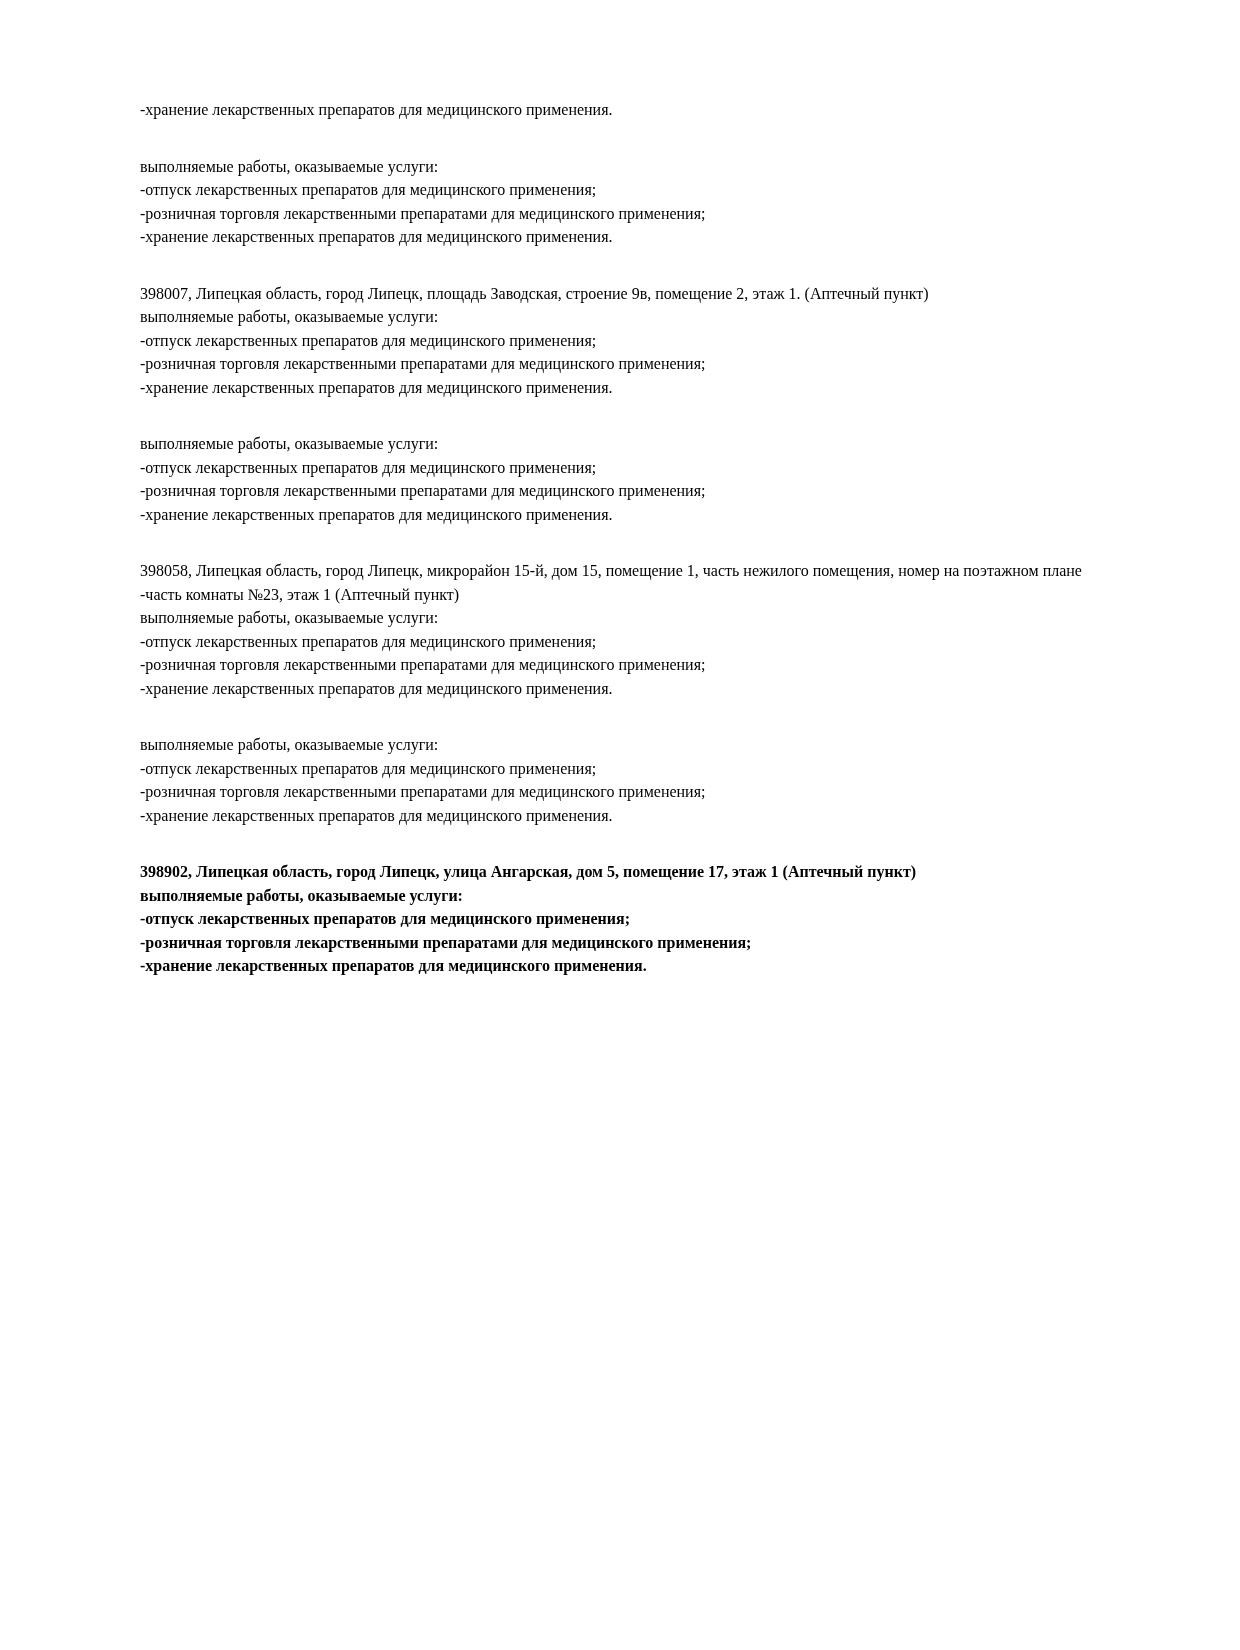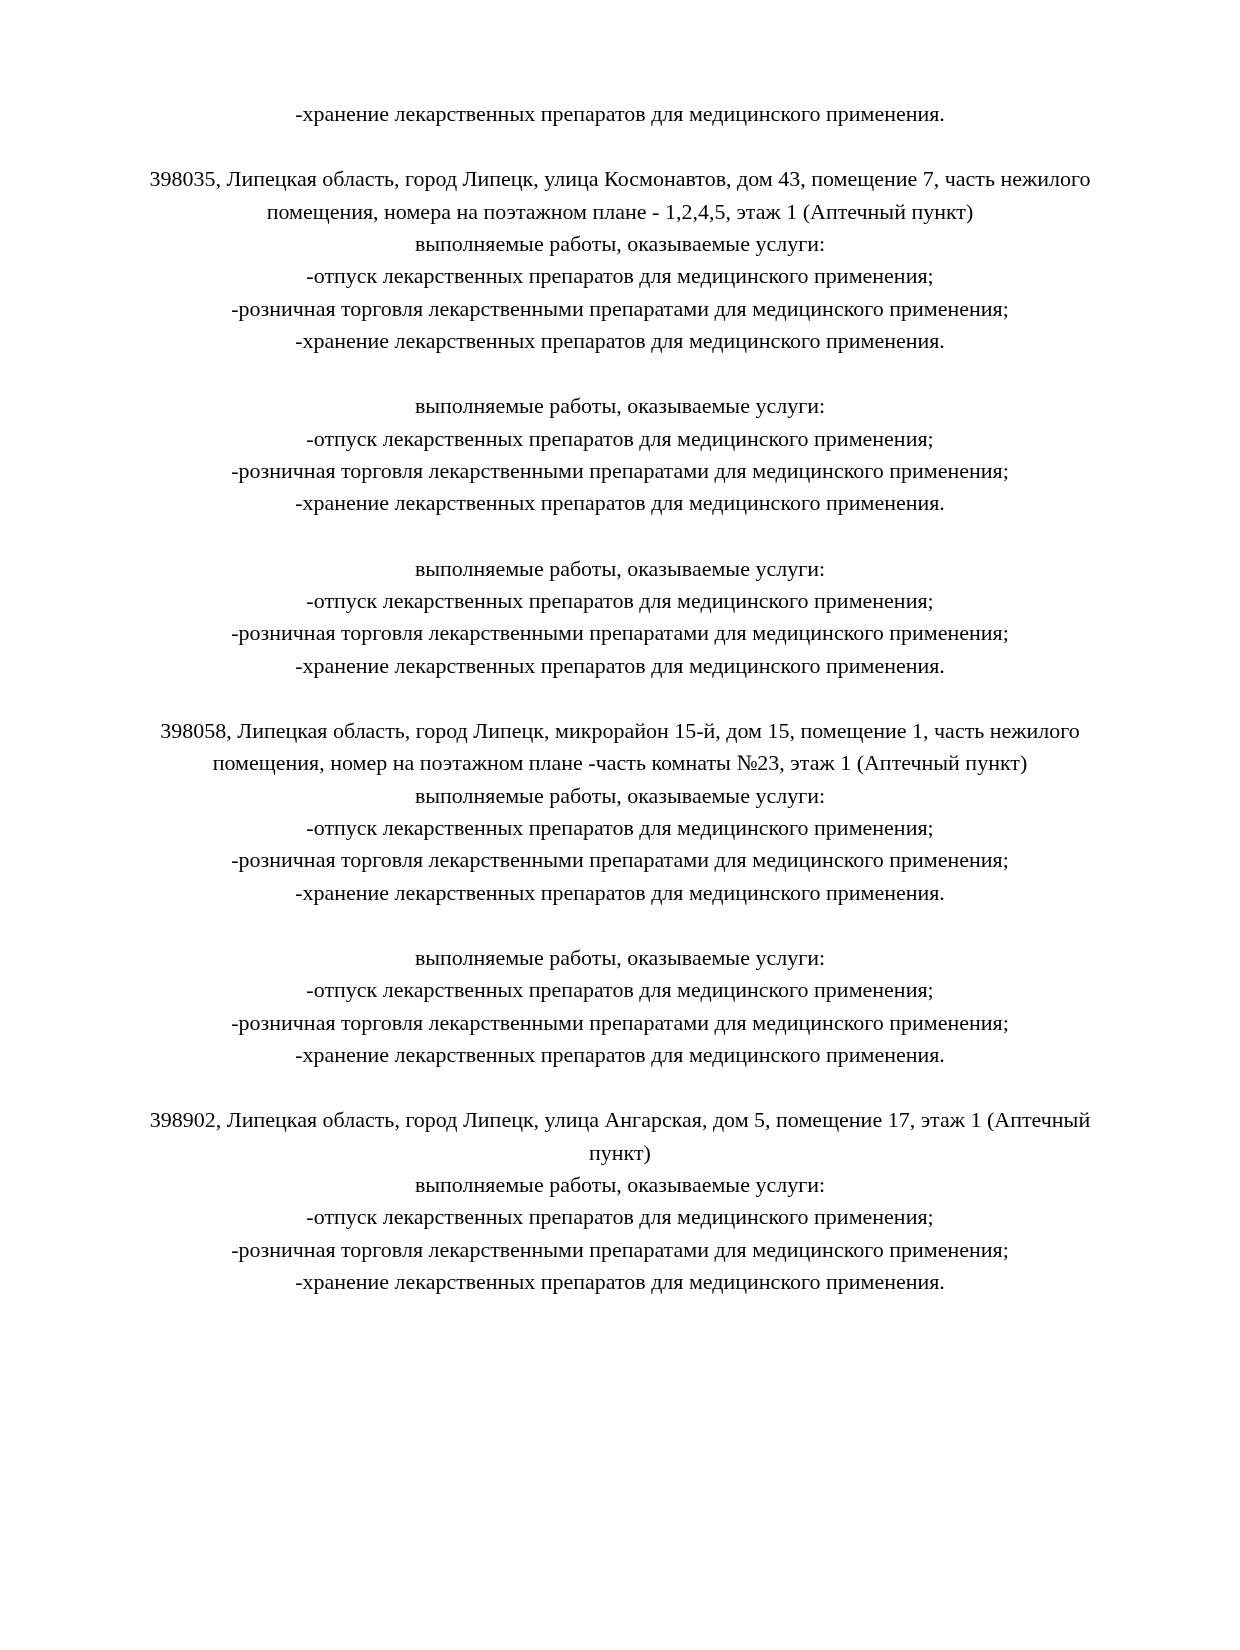--- a/index.html
+++ b/index.html
@@ -14,32 +14,33 @@
     color: #000000;
   }
   .page {
     position: relative;
     width: 1240px;
     height: 1650px;
     box-sizing: border-box;
     padding: 98px 140px 60px 140px;
   }
   .doc-body {
-    font-size: 22px;
+    font-size: 16px;
     line-height: 1.47;
-    text-align: center;
+    text-align: left;
   }
   .para {
     margin: 0;
   }
   .block {
     margin: 0 0 33px 0;
   }
   .block:last-child {
     margin-bottom: 0;
+    font-weight: bold;
   }
   .lead-line {
     margin: 0 0 33px 0;
   }
   .addr {
     margin: 0;
   }
   .svc-head {
     margin: 0;
   }
@@ -49,28 +50,28 @@
 </style>
 </head>
 <body>
 
 <div class="page">
   <div class="doc-body">
 
     <p class="para lead-line">-хранение лекарственных препаратов для медицинского применения.</p>
 
     <div class="block">
-      <p class="para addr">398035, Липецкая область, город Липецк, улица Космонавтов, дом 43, помещение 7, часть нежилого помещения, номера на поэтажном плане - 1,2,4,5, этаж 1 (Аптечный пункт)</p>
       <p class="para svc-head">выполняемые работы, оказываемые услуги:</p>
       <p class="para svc-item">-отпуск лекарственных препаратов для медицинского применения;</p>
       <p class="para svc-item">-розничная торговля лекарственными препаратами для медицинского применения;</p>
       <p class="para svc-item">-хранение лекарственных препаратов для медицинского применения.</p>
     </div>
 
     <div class="block">
+      <p class="para addr">398007, Липецкая область, город Липецк, площадь Заводская, строение 9в, помещение 2, этаж 1. (Аптечный пункт)</p>
       <p class="para svc-head">выполняемые работы, оказываемые услуги:</p>
       <p class="para svc-item">-отпуск лекарственных препаратов для медицинского применения;</p>
       <p class="para svc-item">-розничная торговля лекарственными препаратами для медицинского применения;</p>
       <p class="para svc-item">-хранение лекарственных препаратов для медицинского применения.</p>
     </div>
 
     <div class="block">
       <p class="para svc-head">выполняемые работы, оказываемые услуги:</p>
       <p class="para svc-item">-отпуск лекарственных препаратов для медицинского применения;</p>
       <p class="para svc-item">-розничная торговля лекарственными препаратами для медицинского применения;</p>

